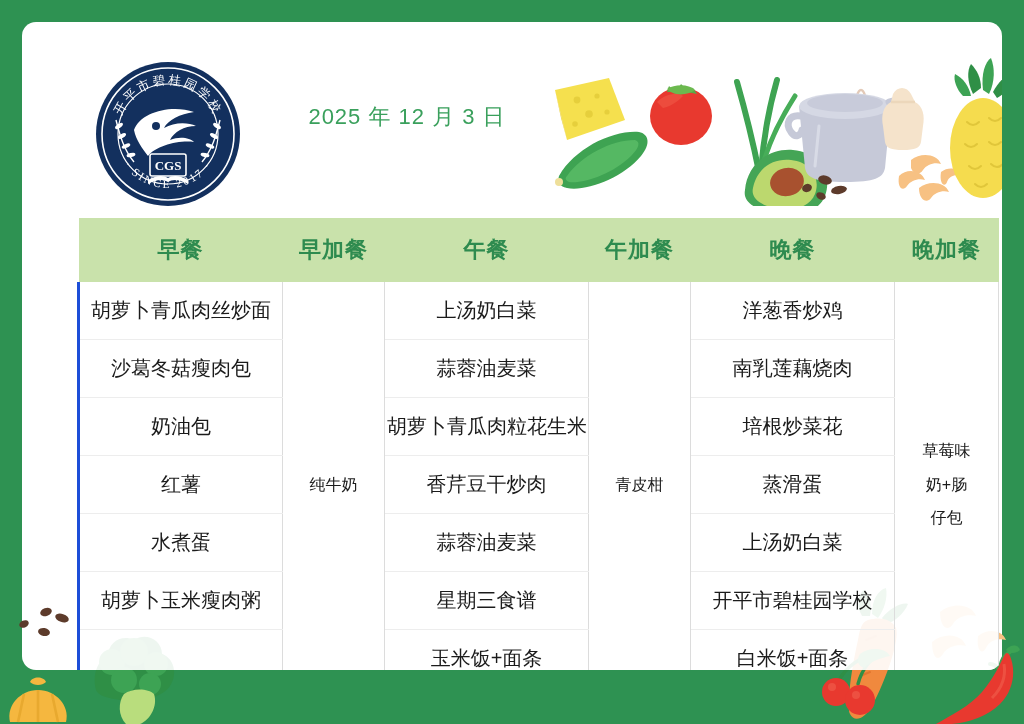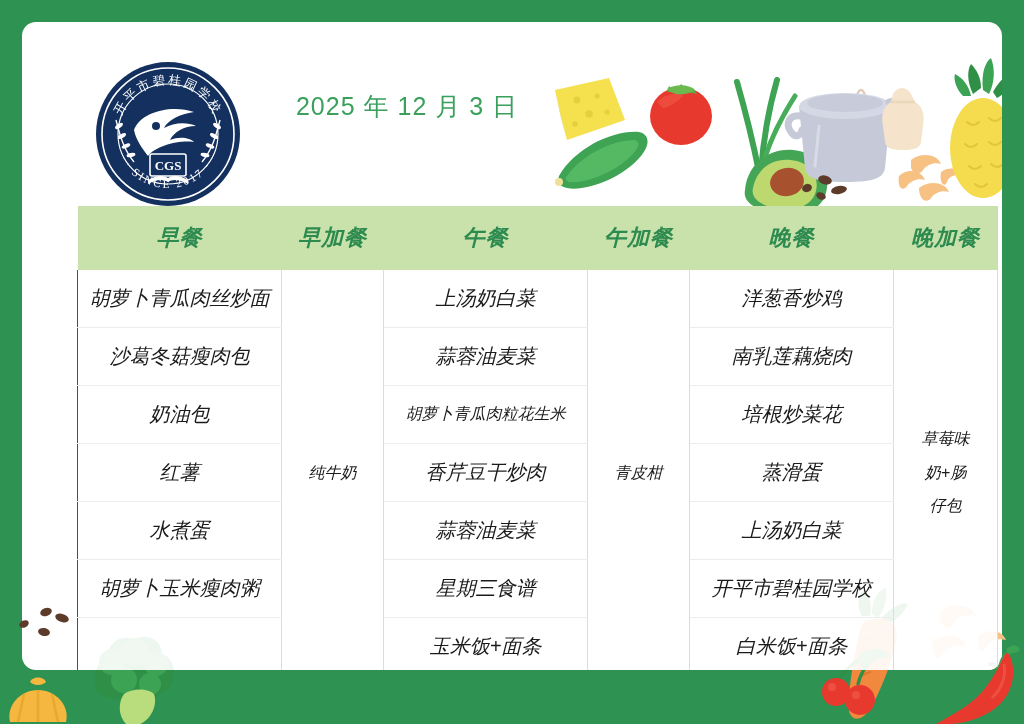--- a/index.html
+++ b/index.html
@@ -24,50 +24,49 @@
     position:absolute;left:72px;top:38px;width:148px;height:148px;
   }
   .title-block{
     position:absolute;left:240px;top:52px;width:290px;text-align:center;
   }
   .title{
     font-size:52px;font-weight:bold;color:#2e9252;letter-spacing:2px;
     line-height:1.05;white-space:nowrap;
   }
   .subtitle{
-    margin-top:16px;font-size:25px;color:#3aa05c;letter-spacing:1px;white-space:nowrap;
+    margin-top:28px;font-size:22px;color:#3aa05c;letter-spacing:1px;white-space:nowrap;
   }
   .deco{position:absolute;left:515px;top:34px;width:470px;height:150px;}
 
   
   .table-wrap{
-    position:absolute;left:55px;top:184px;width:920px;height:461px;
+    position:absolute;left:55px;top:196px;width:920px;height:461px;
     z-index:4;
-    font-style:italic;
   }
   table.menu{
     border-collapse:collapse;width:920px;table-layout:fixed;
     background:transparent;
   }
   table.menu th{
     background:#c9e2ab;color:#2e8b4f;
     font-size:22px;font-weight:bold;
     height:62px;border:none;letter-spacing:1px;
   }
   table.menu td{
     height:57px;text-align:center;vertical-align:middle;
     font-size:20px;color:#1b1b1b;
     border-right:1px solid #dcdcdc;
     border-bottom:1px solid #ededed;
     background:rgba(255,255,255,0.92);
     padding:0 2px;
     white-space:nowrap;
   }
-  table.menu td.first{border-left:1px solid #1d4ed8;}
-  table.menu td.small{font-size:16px;}
+  table.menu td.first{border-left:3px solid #1d4ed8;}
+  table.menu td.small{font-size:20px;}
   table.menu td.empty{border-bottom:1px solid #dcdcdc;}
   table.menu td.merged{font-size:16px;line-height:2.1;}
   table.menu tr:last-child td{border-bottom:1px solid #dcdcdc;}
 
   
   col.c0{width:204px}col.c1{width:102px}col.c2{width:204px}
   col.c3{width:102px}col.c4{width:204px}col.c5{width:104px}
 
   
   .corner{position:absolute;z-index:2;pointer-events:none;}

